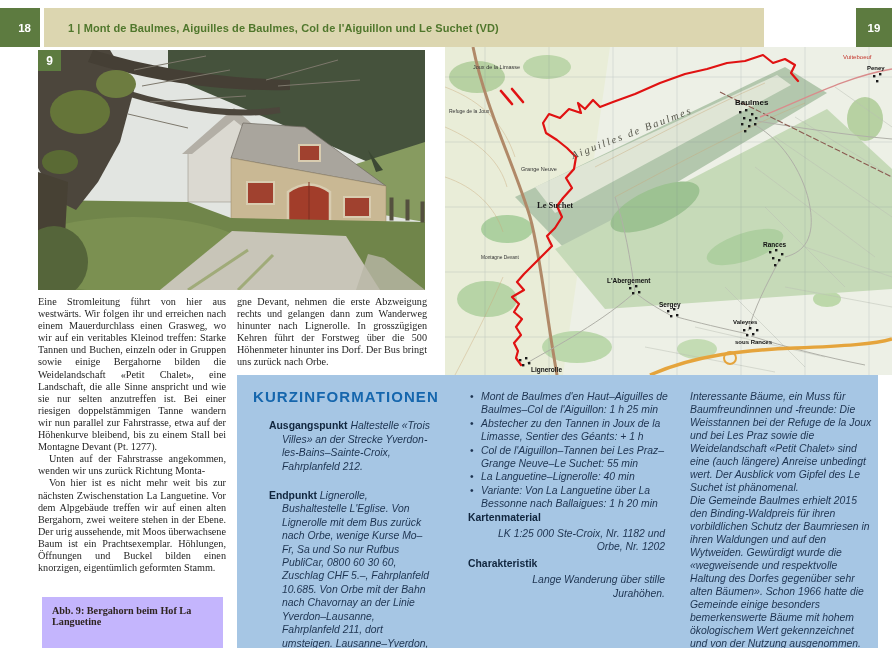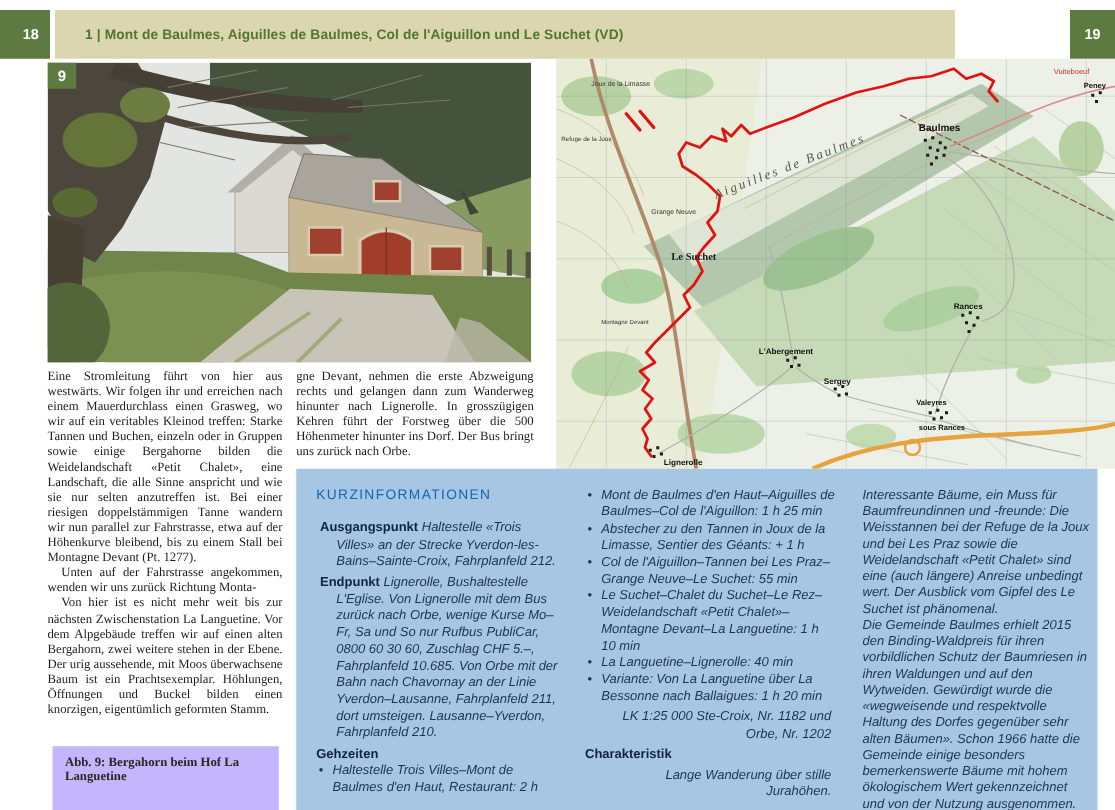--- a/index.html
+++ b/index.html
@@ -30,23 +30,23 @@
     font-size:10.2px;font-weight:bold;color:#2e2420;}
   
   #map{position:absolute;left:445px;top:47px;width:447px;height:328px;}
   
   #infobox{position:absolute;left:237px;top:375px;width:641px;height:273px;background:#a6c6e4;
     color:#1d3350;font-size:10.4px;line-height:13.4px;font-style:italic;}
   .icol{position:absolute;top:15px;}
   #icolA{left:16px;width:196px;}
   #icolB{left:231px;width:200px;}
   #icolC{left:453px;width:182px;line-height:13.0px;}
-  #ib-title{font-style:normal;font-weight:normal;color:#1566ad;font-size:11px;letter-spacing:1.1px;
+  #ib-title{font-style:normal;font-weight:bold;color:#1566ad;font-size:15px;letter-spacing:1.1px;
     margin:0 0 13px 0;}
-  .entry{margin:3px;padding-left:13px;text-indent:-13px;}
+  .entry{margin:16px;padding-left:13px;text-indent:-13px;}
   .entry b{font-style:normal;color:#10253d;}
   .lbl{font-style:normal;font-weight:bold;color:#10253d;margin:0;}
   .blt{margin:0;padding-left:13px;position:relative;}
   .blt::before{content:"•";position:absolute;left:2px;top:0;font-style:normal;}
   .indent{margin:3px;padding-left:13px;text-align:right;}
   #icolC p{margin:0;}
 </style>
 </head>
 <body>
 
@@ -265,23 +265,23 @@
     <p id="ib-title">KURZINFORMATIONEN</p>
     <p class="entry"><b>Ausgangspunkt</b> <span>Haltestelle «Trois Villes» an der Strecke Yverdon-les-Bains–Sainte-Croix, Fahrplanfeld 212.</span></p>
     <p class="entry"><b>Endpunkt</b> <span>Lignerolle, Bushaltestelle L'Eglise. Von Lignerolle mit dem Bus zurück nach Orbe, wenige Kurse Mo–Fr, Sa und So nur Rufbus PubliCar, 0800 60 30 60, Zuschlag CHF 5.–, Fahrplanfeld 10.685. Von Orbe mit der Bahn nach Chavornay an der Linie Yverdon–Lausanne, Fahrplanfeld 211, dort umsteigen. Lausanne–Yverdon, Fahrplanfeld 210.</span></p>
     <p class="lbl">Gehzeiten</p>
     <p class="blt">Haltestelle Trois Villes–Mont de Baulmes d'en Haut, Restaurant: 2 h</p>
   </div>
   <div class="icol" id="icolB">
     <p class="blt">Mont de Baulmes d'en Haut–Aiguilles de Baulmes–Col de l'Aiguillon: 1 h 25 min</p>
     <p class="blt">Abstecher zu den Tannen in Joux de la Limasse, Sentier des Géants: + 1 h</p>
     <p class="blt">Col de l'Aiguillon–Tannen bei Les Praz–Grange Neuve–Le Suchet: 55 min</p>
-    <p class="blt">Le Suchet–Chalet du Suchet–Le Rez–Weidelandschaft «Petit Chalet»–Montagne Devant–La Languetine: 1 h 10 min</p>
     <p class="blt">La Languetine–Lignerolle: 40 min</p>
     <p class="blt">Variante: Von La Languetine über La Bessonne nach Ballaigues: 1 h 20 min</p>
+    <p class="lbl">Kartenmaterial</p>
     <p class="indent">LK 1:25 000 Ste-Croix, Nr. 1182 und Orbe, Nr. 1202</p>
     <p class="lbl">Charakteristik</p>
     <p class="indent">Lange Wanderung über stille Jurahöhen.</p>
   </div>
   <div class="icol" id="icolC">
     <p>Interessante Bäume, ein Muss für Baumfreundinnen und -freunde: Die Weisstannen bei der Refuge de la Joux und bei Les Praz sowie die Weidelandschaft «Petit Chalet» sind eine (auch längere) Anreise unbedingt wert. Der Ausblick vom Gipfel des Le Suchet ist phänomenal.</p>
     <p>Die Gemeinde Baulmes erhielt 2015 den Binding-Waldpreis für ihren vorbildlichen Schutz der Baumriesen in ihren Waldungen und auf den Wytweiden. Gewürdigt wurde die «wegweisende und respektvolle Haltung des Dorfes gegenüber sehr alten Bäumen». Schon 1966 hatte die Gemeinde einige besonders bemerkenswerte Bäume mit hohem ökologischem Wert gekennzeichnet und von der Nutzung ausgenommen.</p>
   </div>
 </div>
 

